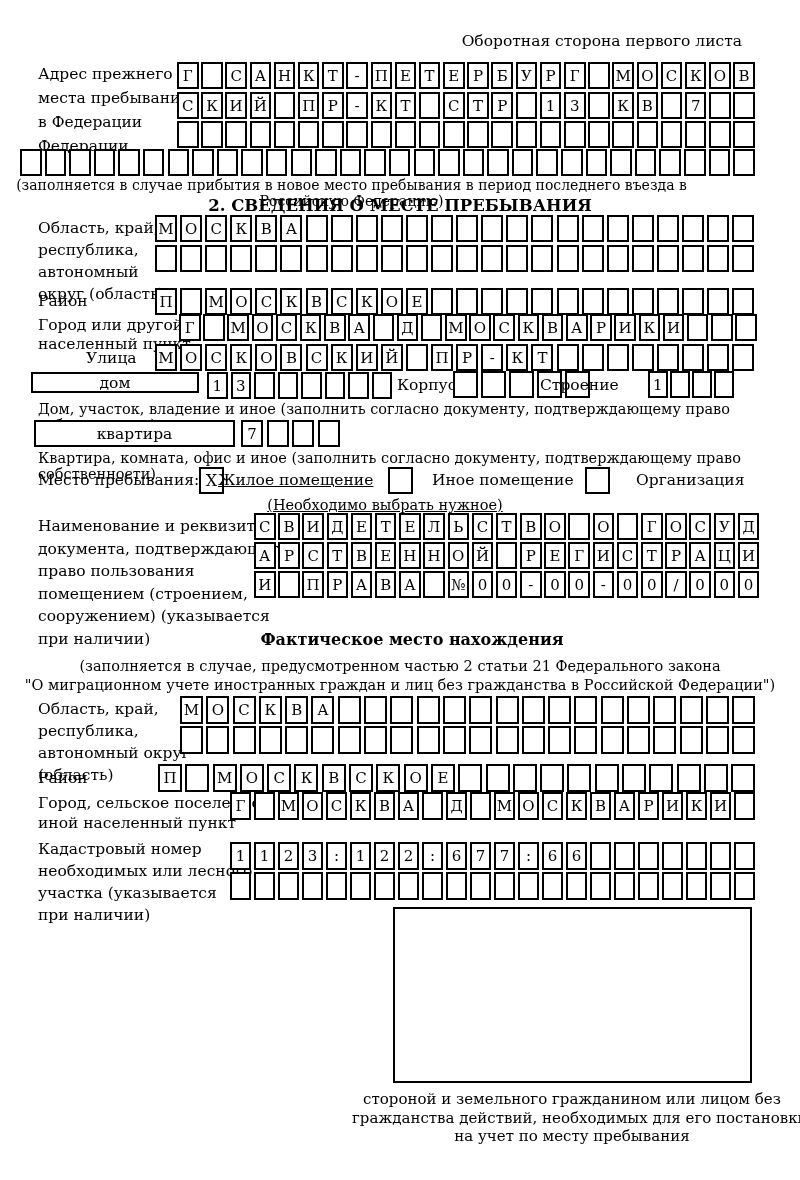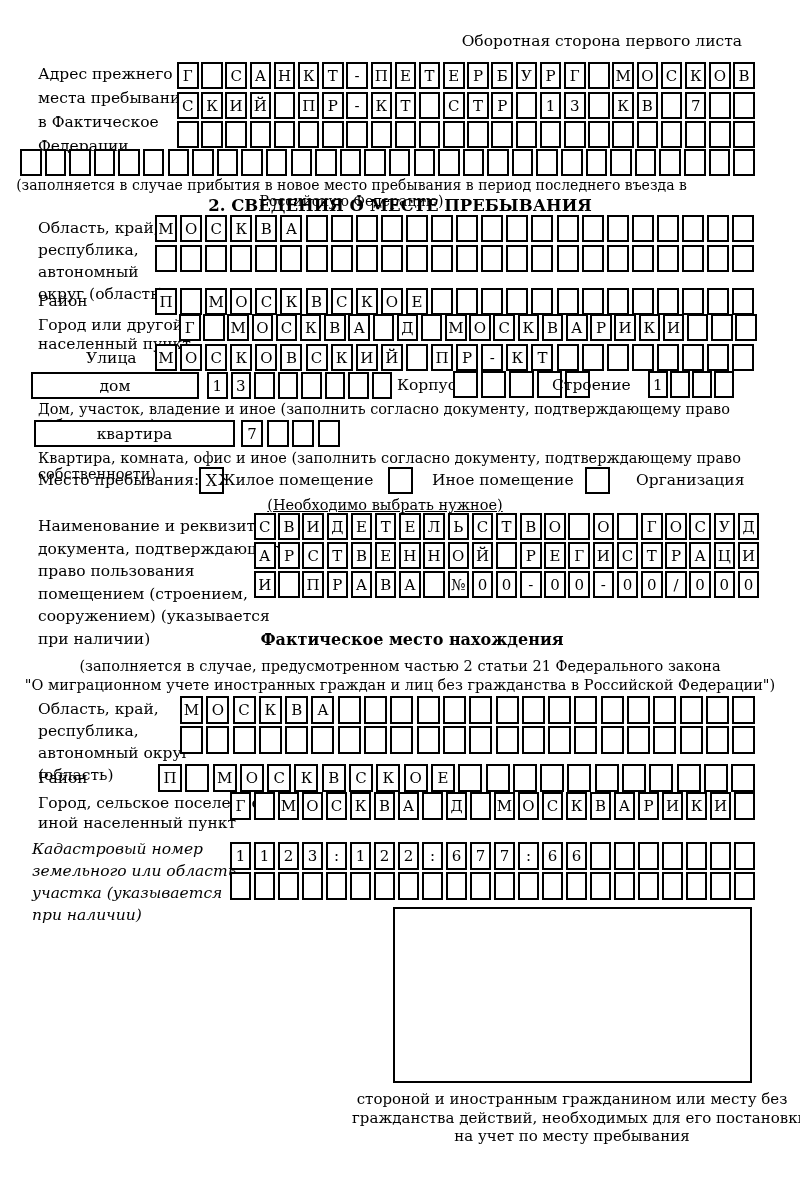--- a/index.html
+++ b/index.html
@@ -51,21 +51,21 @@
 </head>
 <body>
 
 <div class="page">
 
   <div class="abs lbl right" style="top:32px; right:58px;">Оборотная сторона первого листа</div>
 
   <div class="abs lbl lines" style="left:38px; top:62px; line-height:24px;">
       <div>Адрес прежнего</div>
       <div>места пребывания</div>
-      <div>в Фактическое</div>
+      <div>в Федерации</div>
       <div>Федерации</div>
     </div>
   <div class="cellrow s1" style="left:177px; top:62px;">
       <span class="cell">Г</span>
       <span class="cell"></span>
       <span class="cell">С</span>
       <span class="cell">А</span>
       <span class="cell">Н</span>
       <span class="cell">К</span>
       <span class="cell">Т</span>
@@ -314,60 +314,60 @@
       <span class="cell"></span>
       <span class="cell"></span>
       <span class="cell"></span>
       <span class="cell"></span>
       <span class="cell"></span>
       <span class="cell"></span>
       <span class="cell"></span>
       <span class="cell"></span>
     </div>
 
-  <div class="widebox" style="left:31px; top:372px; width:168px; height:27px;">дом</div>
+  <div class="widebox" style="left:31px; top:372px; width:168px; height:21px;">дом</div>
   <div class="cellrow sH" style="left:207px; top:372px;">
       <span class="cell">1</span>
       <span class="cell">3</span>
       <span class="cell"></span>
       <span class="cell"></span>
       <span class="cell"></span>
       <span class="cell"></span>
       <span class="cell"></span>
       <span class="cell"></span>
     </div>
   <div class="abs lbl" style="left:397px; top:376px;">Корпус</div>
   <div class="cellrow sK" style="left:453px; top:371px;">
       <span class="cell"></span>
       <span class="cell"></span>
       <span class="cell"></span>
       <span class="cell"></span>
       <span class="cell"></span>
     </div>
-  <div class="abs lbl" style="left:552px; top:376px;text-align:right;">Строение</div>
+  <div class="abs lbl" style="left:540px; top:376px;text-align:right;">Строение</div>
   <div class="cellrow sS" style="left:648px; top:371px;">
       <span class="cell">1</span>
       <span class="cell"></span>
       <span class="cell"></span>
       <span class="cell"></span>
     </div>
   <div class="abs small-note" style="left:38px; top:401px;">Дом, участок, владение и иное (заполнить согласно документу, подтверждающему право собственности)</div>
 
   <div class="widebox" style="left:34px; top:420px; width:201px; height:27px;">квартира</div>
   <div class="cellrow sA" style="left:241px; top:420px;">
       <span class="cell">7</span>
       <span class="cell"></span>
       <span class="cell"></span>
       <span class="cell"></span>
     </div>
   <div class="abs small-note" style="left:38px; top:450px;">Квартира, комната, офис и иное (заполнить согласно документу, подтверждающему право собственности)</div>
 
   <div class="abs lbl" style="left:38px; top:471px;">Место пребывания:</div>
   <span class="cb" style="left:199px; top:467px;">X</span>
-  <div class="abs lbl" style="left:218px; top:471px;">Жилое помещение</div>
+  <div class="abs lbl" style="left:218px; top:471px;text-decoration:underline;">Жилое помещение</div>
   <span class="cb" style="left:388px; top:467px;"></span>
   <div class="abs lbl" style="left:432px; top:471px;">Иное помещение</div>
   <span class="cb" style="left:585px; top:467px;"></span>
   <div class="abs lbl" style="left:636px; top:471px;">Организация</div>
   <div class="abs small-note center" style="left:100px; top:497px; width:570px;text-decoration:underline;">(Необходимо выбрать нужное)</div>
 
   <div class="abs lbl lines" style="left:38px; top:515px; line-height:22.5px;">
       <div>Наименование и реквизиты</div>
       <div>документа, подтверждающего</div>
       <div>право пользования</div>
@@ -554,23 +554,23 @@
       <span class="cell">К</span>
       <span class="cell">В</span>
       <span class="cell">А</span>
       <span class="cell">Р</span>
       <span class="cell">И</span>
       <span class="cell">К</span>
       <span class="cell">И</span>
       <span class="cell"></span>
     </div>
 
-  <div class="abs lbl lines" style="left:32px; top:838px; line-height:22px;font-style:italic;">
+  <div class="abs lbl lines" style="left:38px; top:838px; line-height:22px;">
       <div>Кадастровый номер</div>
-      <div>земельного или область</div>
+      <div>необходимых или лесного</div>
       <div>участка (указывается</div>
       <div>при наличии)</div>
     </div>
   <div class="cellrow s3c" style="left:230px; top:842px;">
       <span class="cell">1</span>
       <span class="cell">1</span>
       <span class="cell">2</span>
       <span class="cell">3</span>
       <span class="cell">:</span>
       <span class="cell">1</span>
@@ -611,18 +611,18 @@
       <span class="cell"></span>
       <span class="cell"></span>
       <span class="cell"></span>
       <span class="cell"></span>
       <span class="cell"></span>
       <span class="cell"></span>
     </div>
 
   <div class="stamp" style="left:393px; top:907px; width:359px; height:176px;"></div>
   <div class="abs lbl center lines" style="left:352px; top:1090px; width:440px; line-height:18.5px; font-size:15px;">
-      <div>стороной и иностранным гражданином или месту без</div>
+      <div>стороной и земельного гражданином или лицом без</div>
       <div>гражданства действий, необходимых для его постановки</div>
       <div>на учет по месту пребывания</div>
     </div>
 
 </div>
 
 </body></html>

